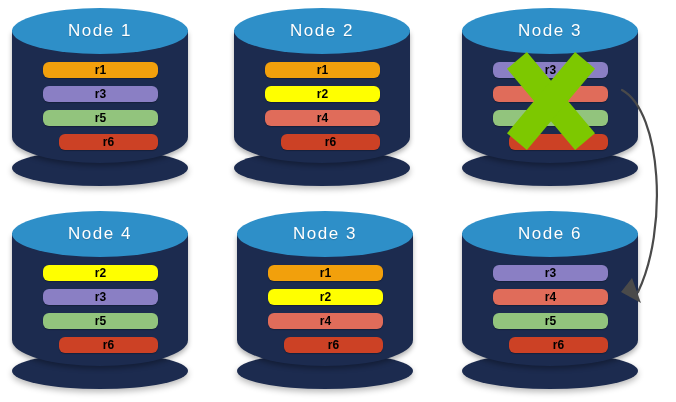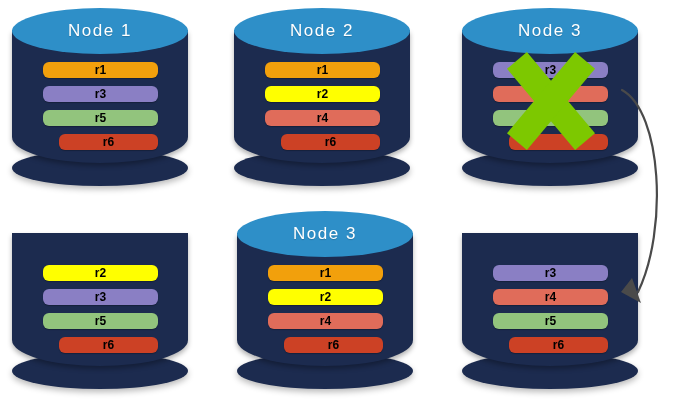--- a/index.html
+++ b/index.html
@@ -105,20 +105,23 @@
     </div>
     <div class="xmark">
       <div class="xbar a"></div>
       <div class="xbar b"></div>
     </div>
   </div>
 
   <div class="node" style="left:0px;top:203px;">
     <div class="cyl-bottom"></div>
     <div class="cyl-body"></div>
+    <div class="cyl-top">
+      <span class="cyl-top-label">Node  4</span>
+    </div>
     <div class="rows">
       <div class="row" style="background:#FFFF00">r2</div>
       <div class="row" style="background:#8A7FC4">r3</div>
       <div class="row" style="background:#92C47D">r5</div>
       <div class="row" style="background:#CC4125">r6</div>
     </div>
   </div>
 
   <div class="node" style="left:225px;top:203px;">
     <div class="cyl-bottom"></div>
@@ -130,20 +133,23 @@
       <div class="row" style="background:#F2A00C">r1</div>
       <div class="row" style="background:#FFFF00">r2</div>
       <div class="row" style="background:#E06C5A">r4</div>
       <div class="row" style="background:#CC4125">r6</div>
     </div>
   </div>
 
   <div class="node" style="left:450px;top:203px;">
     <div class="cyl-bottom"></div>
     <div class="cyl-body"></div>
+    <div class="cyl-top">
+      <span class="cyl-top-label">Node  6</span>
+    </div>
     <div class="rows">
       <div class="row" style="background:#8A7FC4">r3</div>
       <div class="row" style="background:#E06C5A">r4</div>
       <div class="row" style="background:#92C47D">r5</div>
       <div class="row" style="background:#CC4125">r6</div>
     </div>
   </div>
 
   <svg id="arrow" viewBox="0 0 676 402">
     <path d="M 622 90 C 662 112 668 230 638 292" fill="none" stroke="#4A4A4A" stroke-width="2.2" stroke-linecap="round"></path>

